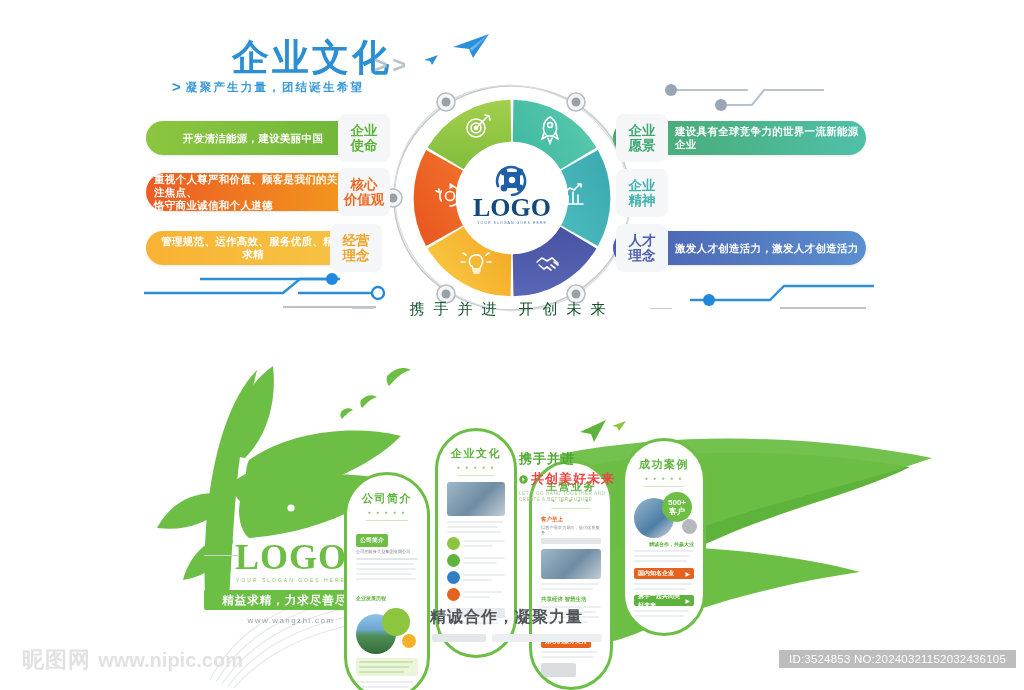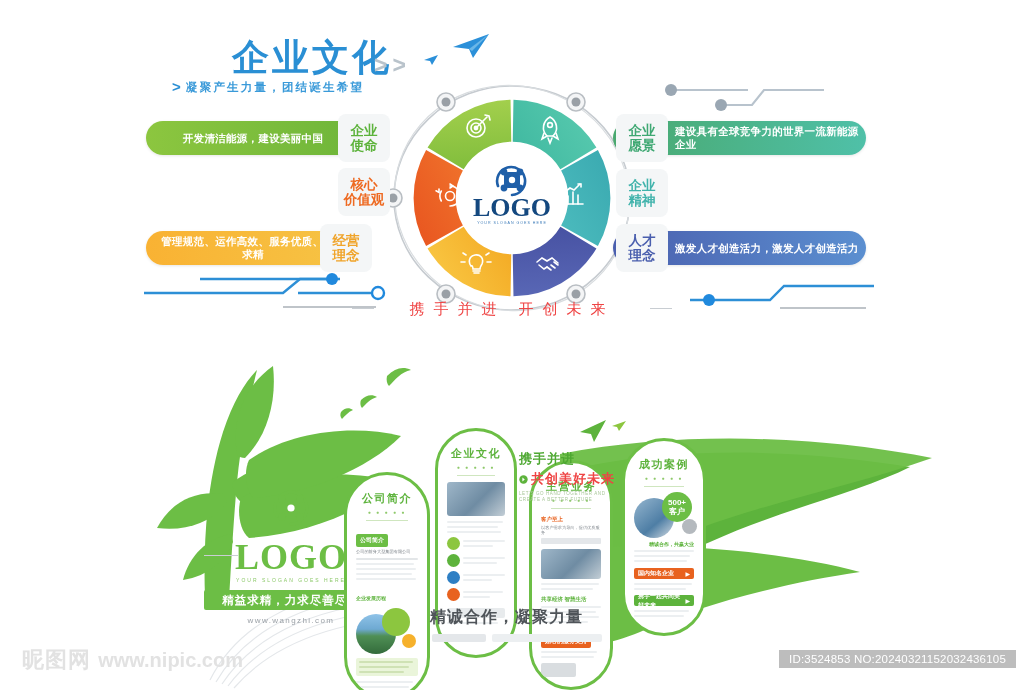--- a/index.html
+++ b/index.html
@@ -38,21 +38,21 @@
 
   
   .pill-r{}
   .pill-r .pill-txt{padding-left:62px;}
 
   
   .wheel{position:absolute;left:402px;top:88px;width:220px;height:220px;}
   .orbit{position:absolute;left:386px;top:78px;width:252px;height:240px;}
 
   .footer-slogan{position:absolute;left:0;top:300px;width:1024px;text-align:center;
-     font-size:15px;color:#ef4444;letter-spacing:9px;font-weight:500;}
+     font-size:15px;color:#14532d;letter-spacing:9px;font-weight:500;}
   .foot-dash{position:absolute;top:308px;height:1px;background:#c8cdd2;width:22px;}
 
   
   .bot-sec{position:absolute;left:0;top:352px;width:1024px;height:338px;}
 
   .logo-block{position:absolute;left:196px;top:130px;width:190px;text-align:center;}
   .logo-word{font-size:36px;font-weight:bold;color:#6cbe45;letter-spacing:1px;
      font-family:"Liberation Serif","DejaVu Serif",serif;line-height:38px;}
   .logo-slogan-en{font-size:5px;color:#8dc96a;letter-spacing:2px;margin-top:1px;}
   .logo-bar{margin:7px auto 0;width:175px;height:20px;background:#6cbe45;border-radius:2px;
@@ -164,31 +164,37 @@
     <div class="pill pill-l" style="top:121px;width:210px;background:linear-gradient(90deg,#8cc63f,#6fb63a);">
       <div class="pill-txt">开发清洁能源，建设美丽中国</div>
     </div>
     <div class="lbl-chip" style="left:338px;top:114px;">
       <div class="pill-label" style="position:static;color:#5db33c;">
         <span>企业</span><br>
         <span>使命</span>
       </div>
     </div>
 
+    <div class="pill pill-l" style="top:173px;width:210px;height:38px;border-radius:19px;background:linear-gradient(90deg,#ec5b24,#f39a1d);">
+      <div class="pill-txt" style="text-align:left;padding-left:8px;">
+        <span>重视个人尊严和价值、顾客是我们的关注焦点、</span><br>
+        <span>恪守商业诚信和个人道德</span>
+      </div>
+    </div>
     <div class="lbl-chip" style="left:338px;top:168px;">
       <div class="pill-label" style="position:static;color:#ee6a22;">
         <span>核心</span><br>
         <span>价值观</span>
       </div>
     </div>
 
     <div class="pill pill-l" style="top:231px;width:210px;background:linear-gradient(90deg,#f9b233,#f6c445);">
       <div class="pill-txt">管理规范、运作高效、服务优质、精益求精</div>
     </div>
-    <div class="lbl-chip" style="left:320px;top:224px;">
+    <div class="lbl-chip" style="left:330px;top:224px;">
       <div class="pill-label" style="position:static;color:#f0a42a;">
         <span>经营</span><br>
         <span>理念</span>
       </div>
     </div>
 
     <div class="pill pill-r" style="left:613px;top:121px;width:253px;background:linear-gradient(90deg,#49a86e,#4fc0a8);">
       <div class="pill-txt">建设具有全球竞争力的世界一流新能源企业</div>
     </div>
     <div class="lbl-chip" style="left:616px;top:114px;">

